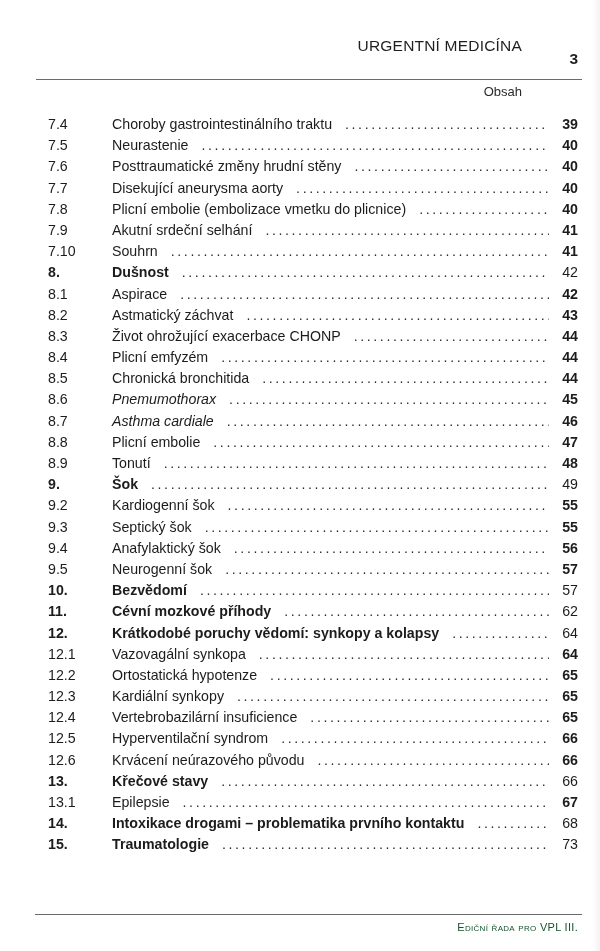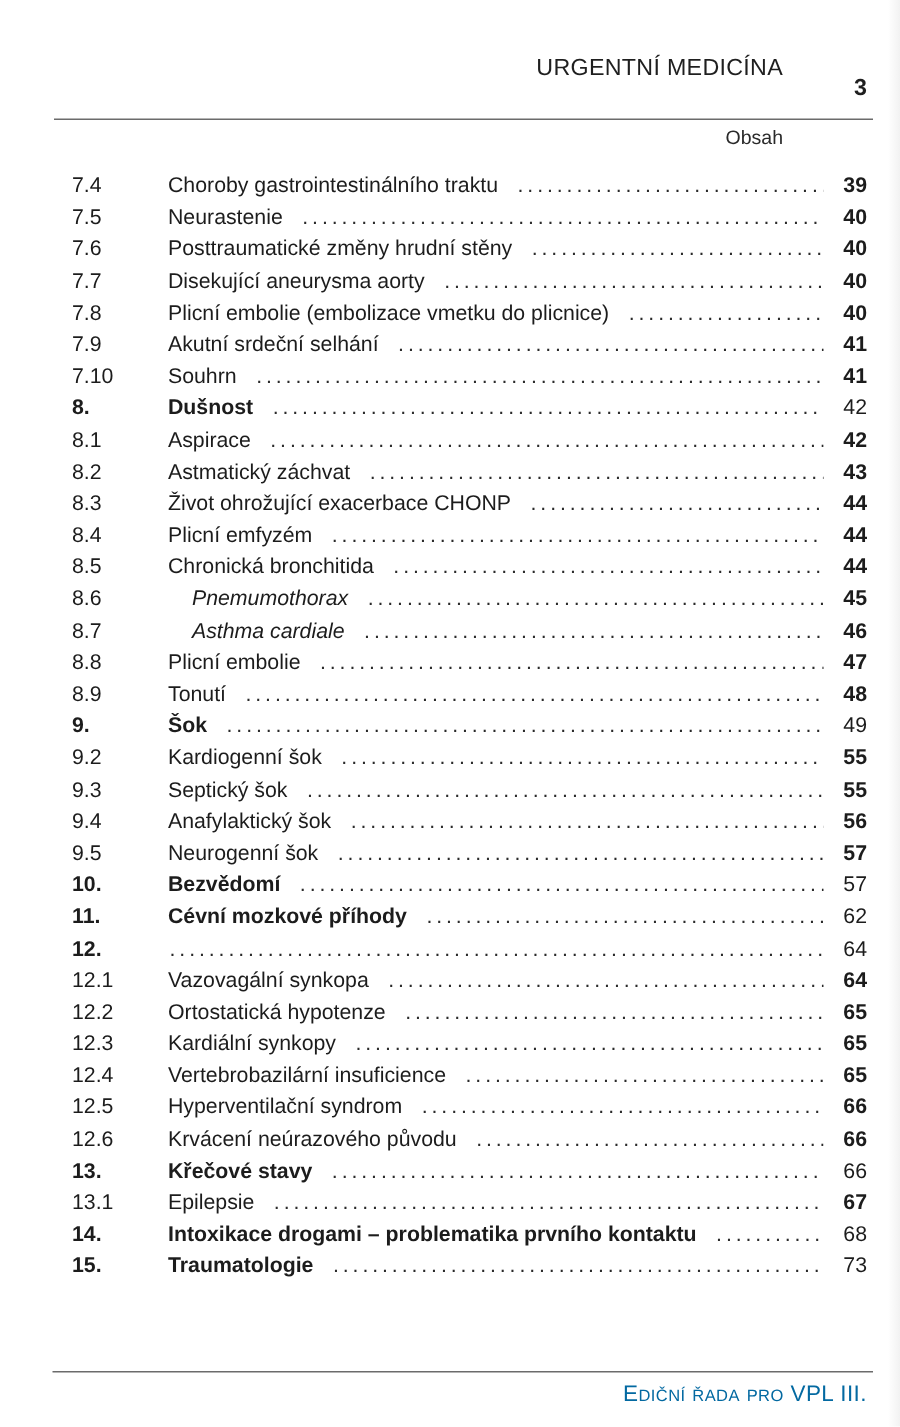--- a/index.html
+++ b/index.html
@@ -34,26 +34,26 @@
   .toc-title { flex: 0 0 auto; }
   .toc-dots {
     flex: 1 1 auto; overflow: hidden; margin: 0 1px; letter-spacing: 2.6px; color: #2a2a2a;
   }
   .toc-dots::before {
     content: "................................................................................................................................................................................";
   }
   .toc-page { flex: 0 0 auto; font-weight: bold; }
   .toc-row.chapter .toc-num, .toc-row.chapter .toc-title { font-weight: bold; }
   .toc-row.chapter .toc-page { font-weight: normal; }
-  .toc-row.italic .toc-title { font-style: italic; margin-left: 16px; }
+  .toc-row.italic .toc-title { font-style: italic; }
   .footer-rule {
     position: absolute; top: 914px; left: 35px; width: 547px; height: 0; border-top: 1.5px solid #6b6b6b;
   }
   .footer-text {
-    position: absolute; top: 921px; right: 22px; font-size: 15px; color: #0369a1;
+    position: absolute; top: 921px; right: 22px; font-size: 11px; color: #14532d;
     font-variant: small-caps; letter-spacing: 0.3px;
   }
 </style>
 </head>
 <body>
 
 <div class="page-edge"></div>
 
 <div class="header-title">URGENTNÍ MEDICÍNA</div>
 <div class="header-page">3</div>
@@ -200,20 +200,21 @@
       <span class="toc-page">57</span>
     </div>
     <div class="toc-row chapter">
       <span class="toc-num">11.</span>
       <span class="toc-title">Cévní mozkové příhody</span>
       <span class="toc-dots"></span>
       <span class="toc-page">62</span>
     </div>
     <div class="toc-row chapter">
       <span class="toc-num">12.</span>
+      <span class="toc-title">Krátkodobé poruchy vědomí: synkopy a kolapsy</span>
       <span class="toc-dots"></span>
       <span class="toc-page">64</span>
     </div>
     <div class="toc-row">
       <span class="toc-num">12.1</span>
       <span class="toc-title">Vazovagální synkopa</span>
       <span class="toc-dots"></span>
       <span class="toc-page">64</span>
     </div>
     <div class="toc-row">

